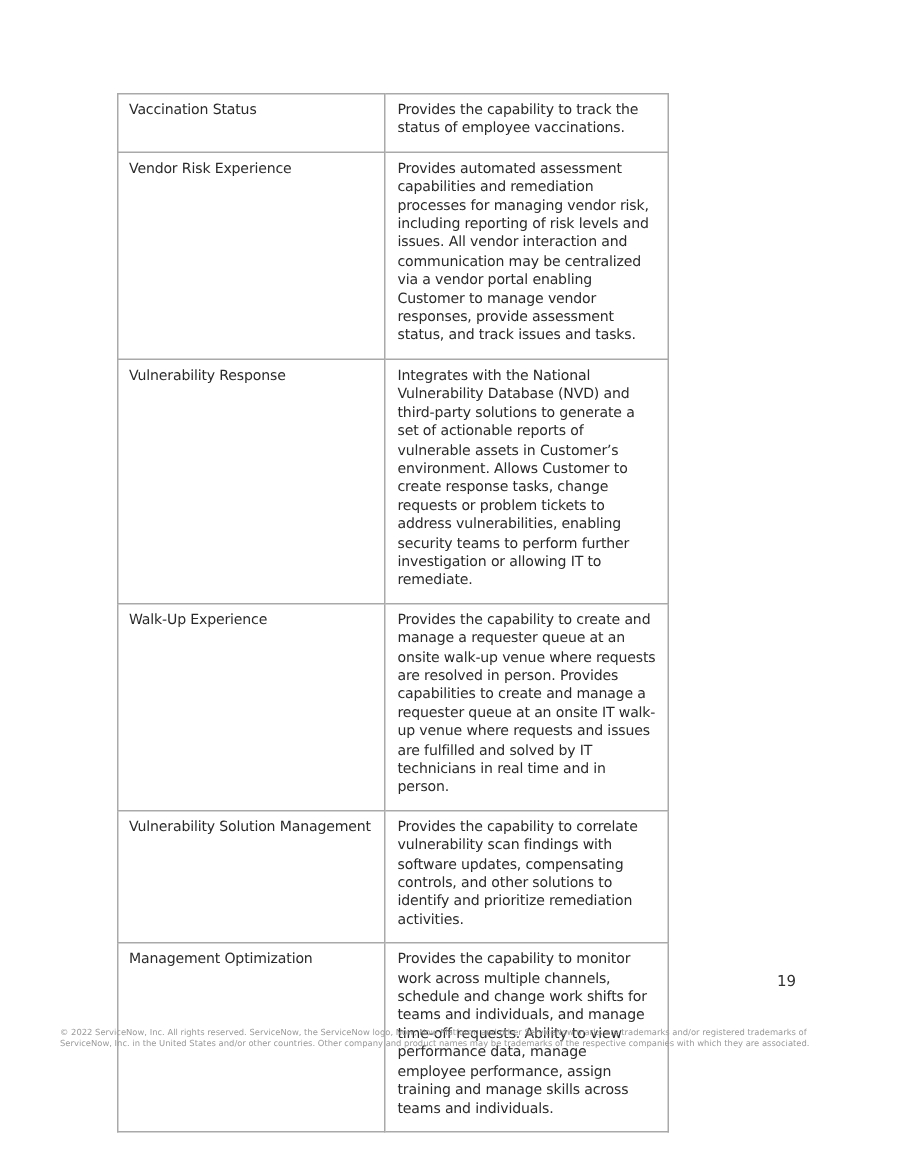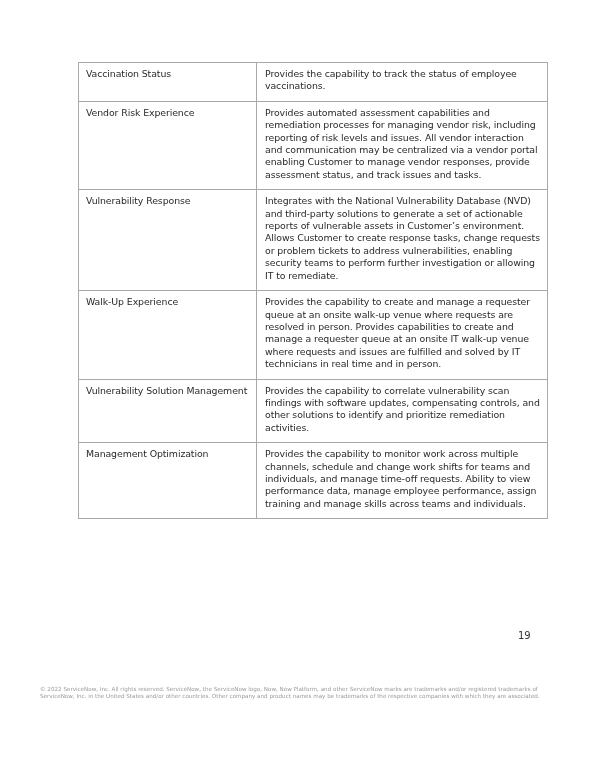--- a/index.html
+++ b/index.html
@@ -1,25 +1,25 @@
 <!DOCTYPE html>
 <html><head>
   <meta charset="utf-8">
   <style>
     html, body { margin:0; padding:0; background:#ffffff; }
     body { width:600px; height:776px; position:relative; overflow:hidden;
            font-family:"DejaVu Sans", sans-serif; color:#2a2a2a; }
-    .table { position:absolute; left:78px; top:62px; width:470px;
+    .table { position:absolute; left:78px; top:62px; width:368px;
              border-collapse:collapse; }
     .table td { border:1px solid #a9a9a9; vertical-align:top;
                 font-size:9.4px; line-height:12.4px; padding:5px 6px 8px 7px;
                 letter-spacing:-0.1px; }
     .table td.name { width:164px; }
     .table td.desc { padding-left:8px; }
-    .pagenum { position:absolute; left:518px; top:630px; font-size:10px; color:#333; }
+    .pagenum { position:absolute; left:518px; top:649px; font-size:10px; color:#333; }
     .footer { position:absolute; left:40px; top:686px; width:510px;
               font-size:5.6px; line-height:7.3px; color:#9a9a9a; }
   </style>
 </head>
 <body>
 
 <table class="table">
   <tbody>
     <tr>
       <td class="name">Vaccination Status</td>

